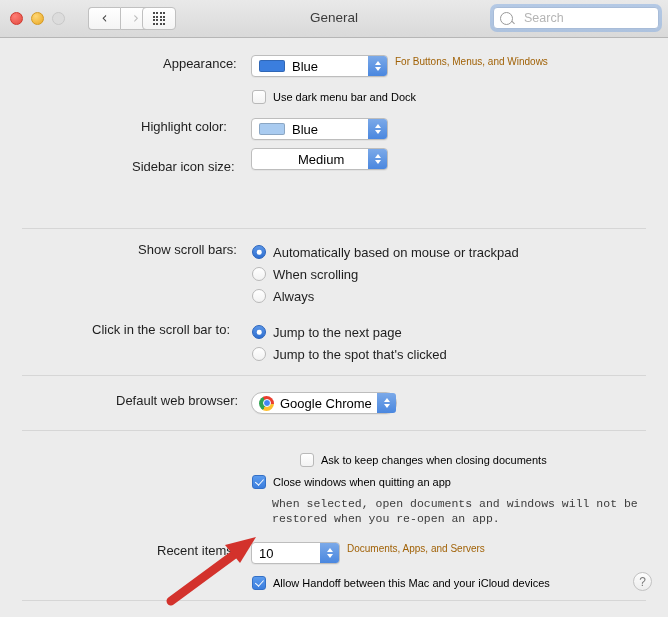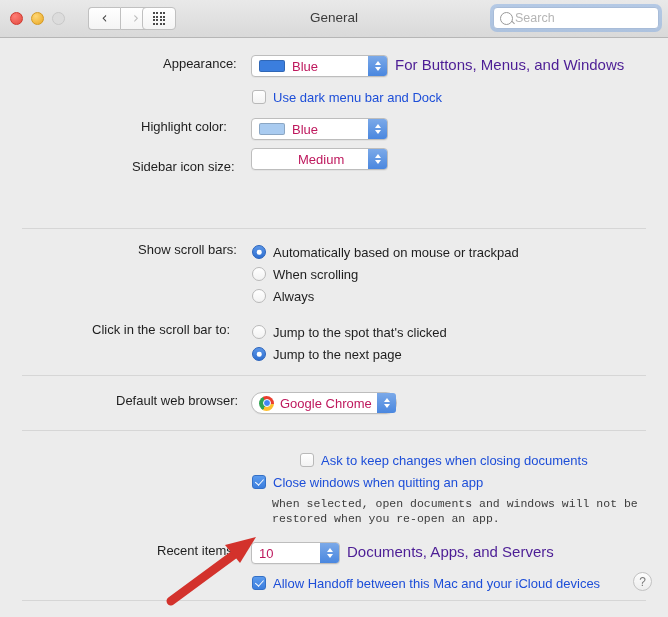--- a/index.html
+++ b/index.html
@@ -145,21 +145,21 @@
     transform: rotate(45deg);
     right: -3px; bottom: 0px;
   }
   #search-input {
     border: none;
     outline: none;
     background: transparent;
     font-family: "Liberation Sans", sans-serif;
     font-size: 12.5px;
     color: #333;
-    margin-left: 2px;
+    margin-left: 11px;
     width: 130px;
     padding: 0;
   }
   #search-input::placeholder { color: #b5b5b5; }
 
   
   #content {
     position: relative;
     height: 579px;
     background: #ececec;
@@ -170,38 +170,38 @@
     display: flex;
     align-items: center;
   }
   .label {
     font-size: 13px;
     color: #1e1e1e;
     text-align: right;
     white-space: nowrap;
   }
   .trail {
-    font-size: 15px;
-    color: #4c1d95;
+    font-size: 10px;
+    color: #a16207;
     white-space: nowrap;
   }
 
   
   .popup {
     height: 22px;
     background: #ffffff;
     border: 1px solid #bdbdbd;
     border-radius: 4px;
     display: inline-flex;
     align-items: center;
     box-sizing: border-box;
     position: relative;
     padding-left: 7px;
     font-size: 13px;
-    color: #be185d;
+    color: #000000;
     box-shadow: 0 1px 0 rgba(0,0,0,0.04);
   }
   .popup .arrows {
     position: absolute;
     right: 0px; top: 0px;
     width: 19px; height: 20px;
     background: linear-gradient(to bottom, #7ba9e8, #4a87df);
     border-radius: 0 3px 3px 0;
     display: flex;
     flex-direction: column;
@@ -307,21 +307,21 @@
   }
   .cbox.on::after {
     content: "";
     position: absolute;
     left: 4px; top: 1px;
     width: 3.5px; height: 7px;
     border: solid #ffffff;
     border-width: 0 1.8px 1.8px 0;
     transform: rotate(42deg);
   }
-  .check-label { font-size: 13px; color: #1d4ed8; white-space: nowrap; }
+  .check-label { font-size: 11px; color: #000000; white-space: nowrap; }
 
   .hint {
     position: absolute;
     font-size: 11.5px;
     color: #3c3c3c;
     line-height: 15px;
     white-space: nowrap;
     font-family: Liberation Mono, monospace;
   }
 
@@ -470,26 +470,26 @@
         <span class="radio"></span>
         <span class="radio-label">Always</span>
       </div>
     </div>
 
     <div class="row" style="left:92px; top:284px;">
       <span class="label">Click in the scroll bar to:</span>
     </div>
     <div class="radio-group" style="left:252px; top:283px;">
       <div class="radio-item">
+        <span class="radio on"></span>
+        <span class="radio-label">Jump to the next page</span>
+      </div>
+      <div class="radio-item">
         <span class="radio"></span>
         <span class="radio-label">Jump to the spot that's clicked</span>
-      </div>
-      <div class="radio-item">
-        <span class="radio on"></span>
-        <span class="radio-label">Jump to the next page</span>
       </div>
     </div>
 
     <div class="sep" style="top:337px;"></div>
 
     <div class="row" style="left:116px; top:355px;">
       <span class="label">Default web browser:</span>
     </div>
     <div class="popup" style="position:absolute; left:251px; top:354px; width:146px;border-radius:11px;">
       <span class="chrome-logo"></span>

